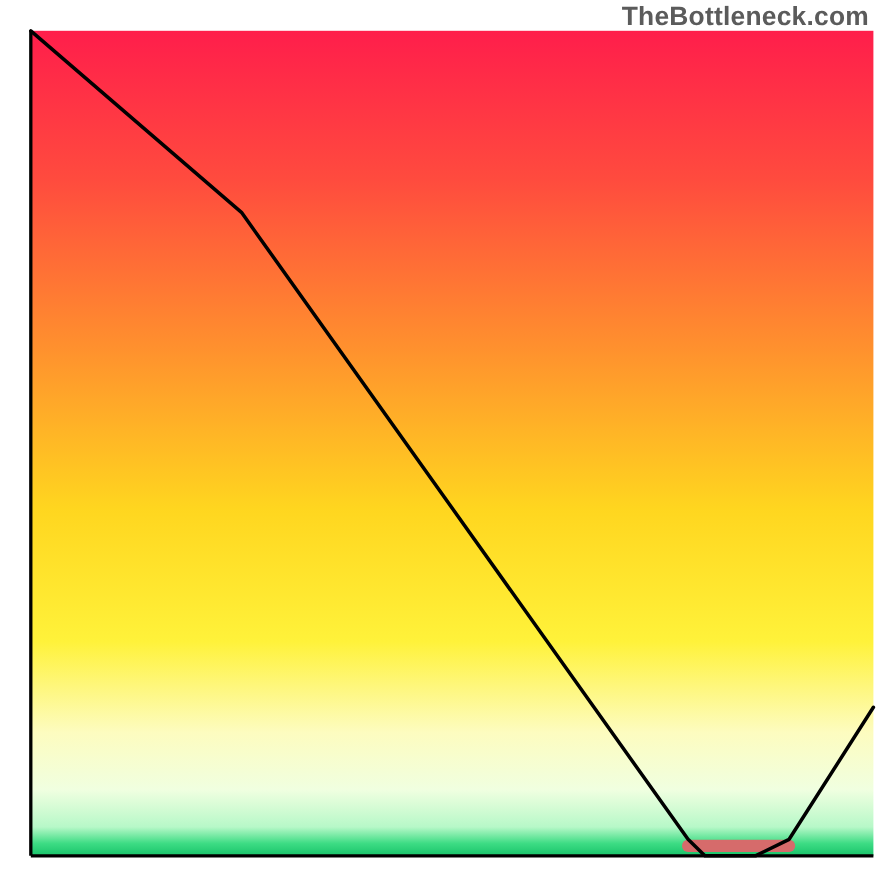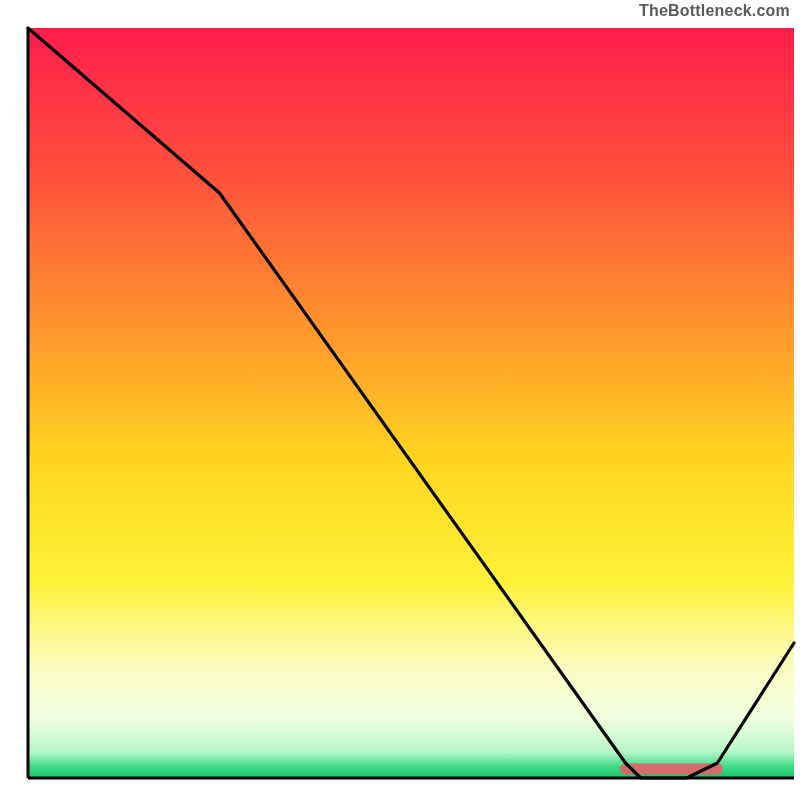--- a/index.html
+++ b/index.html
@@ -16,21 +16,21 @@
     height: 800px;
   }
   svg {
     display: block;
   }
   .watermark {
     position: absolute;
     top: 2px;
     right: 10px;
     font-family: Arial, Helvetica, sans-serif;
-    font-size: 16px;
+    font-size: 24px;
     font-weight: 600;
     color: #5b5b5b;
     letter-spacing: 0.2px;
   }
 </style>
 </head>
 <body>
 <div class="wrap">
 
 <svg id="chart-svg" width="800" height="800" viewBox="0 0 800 800">

